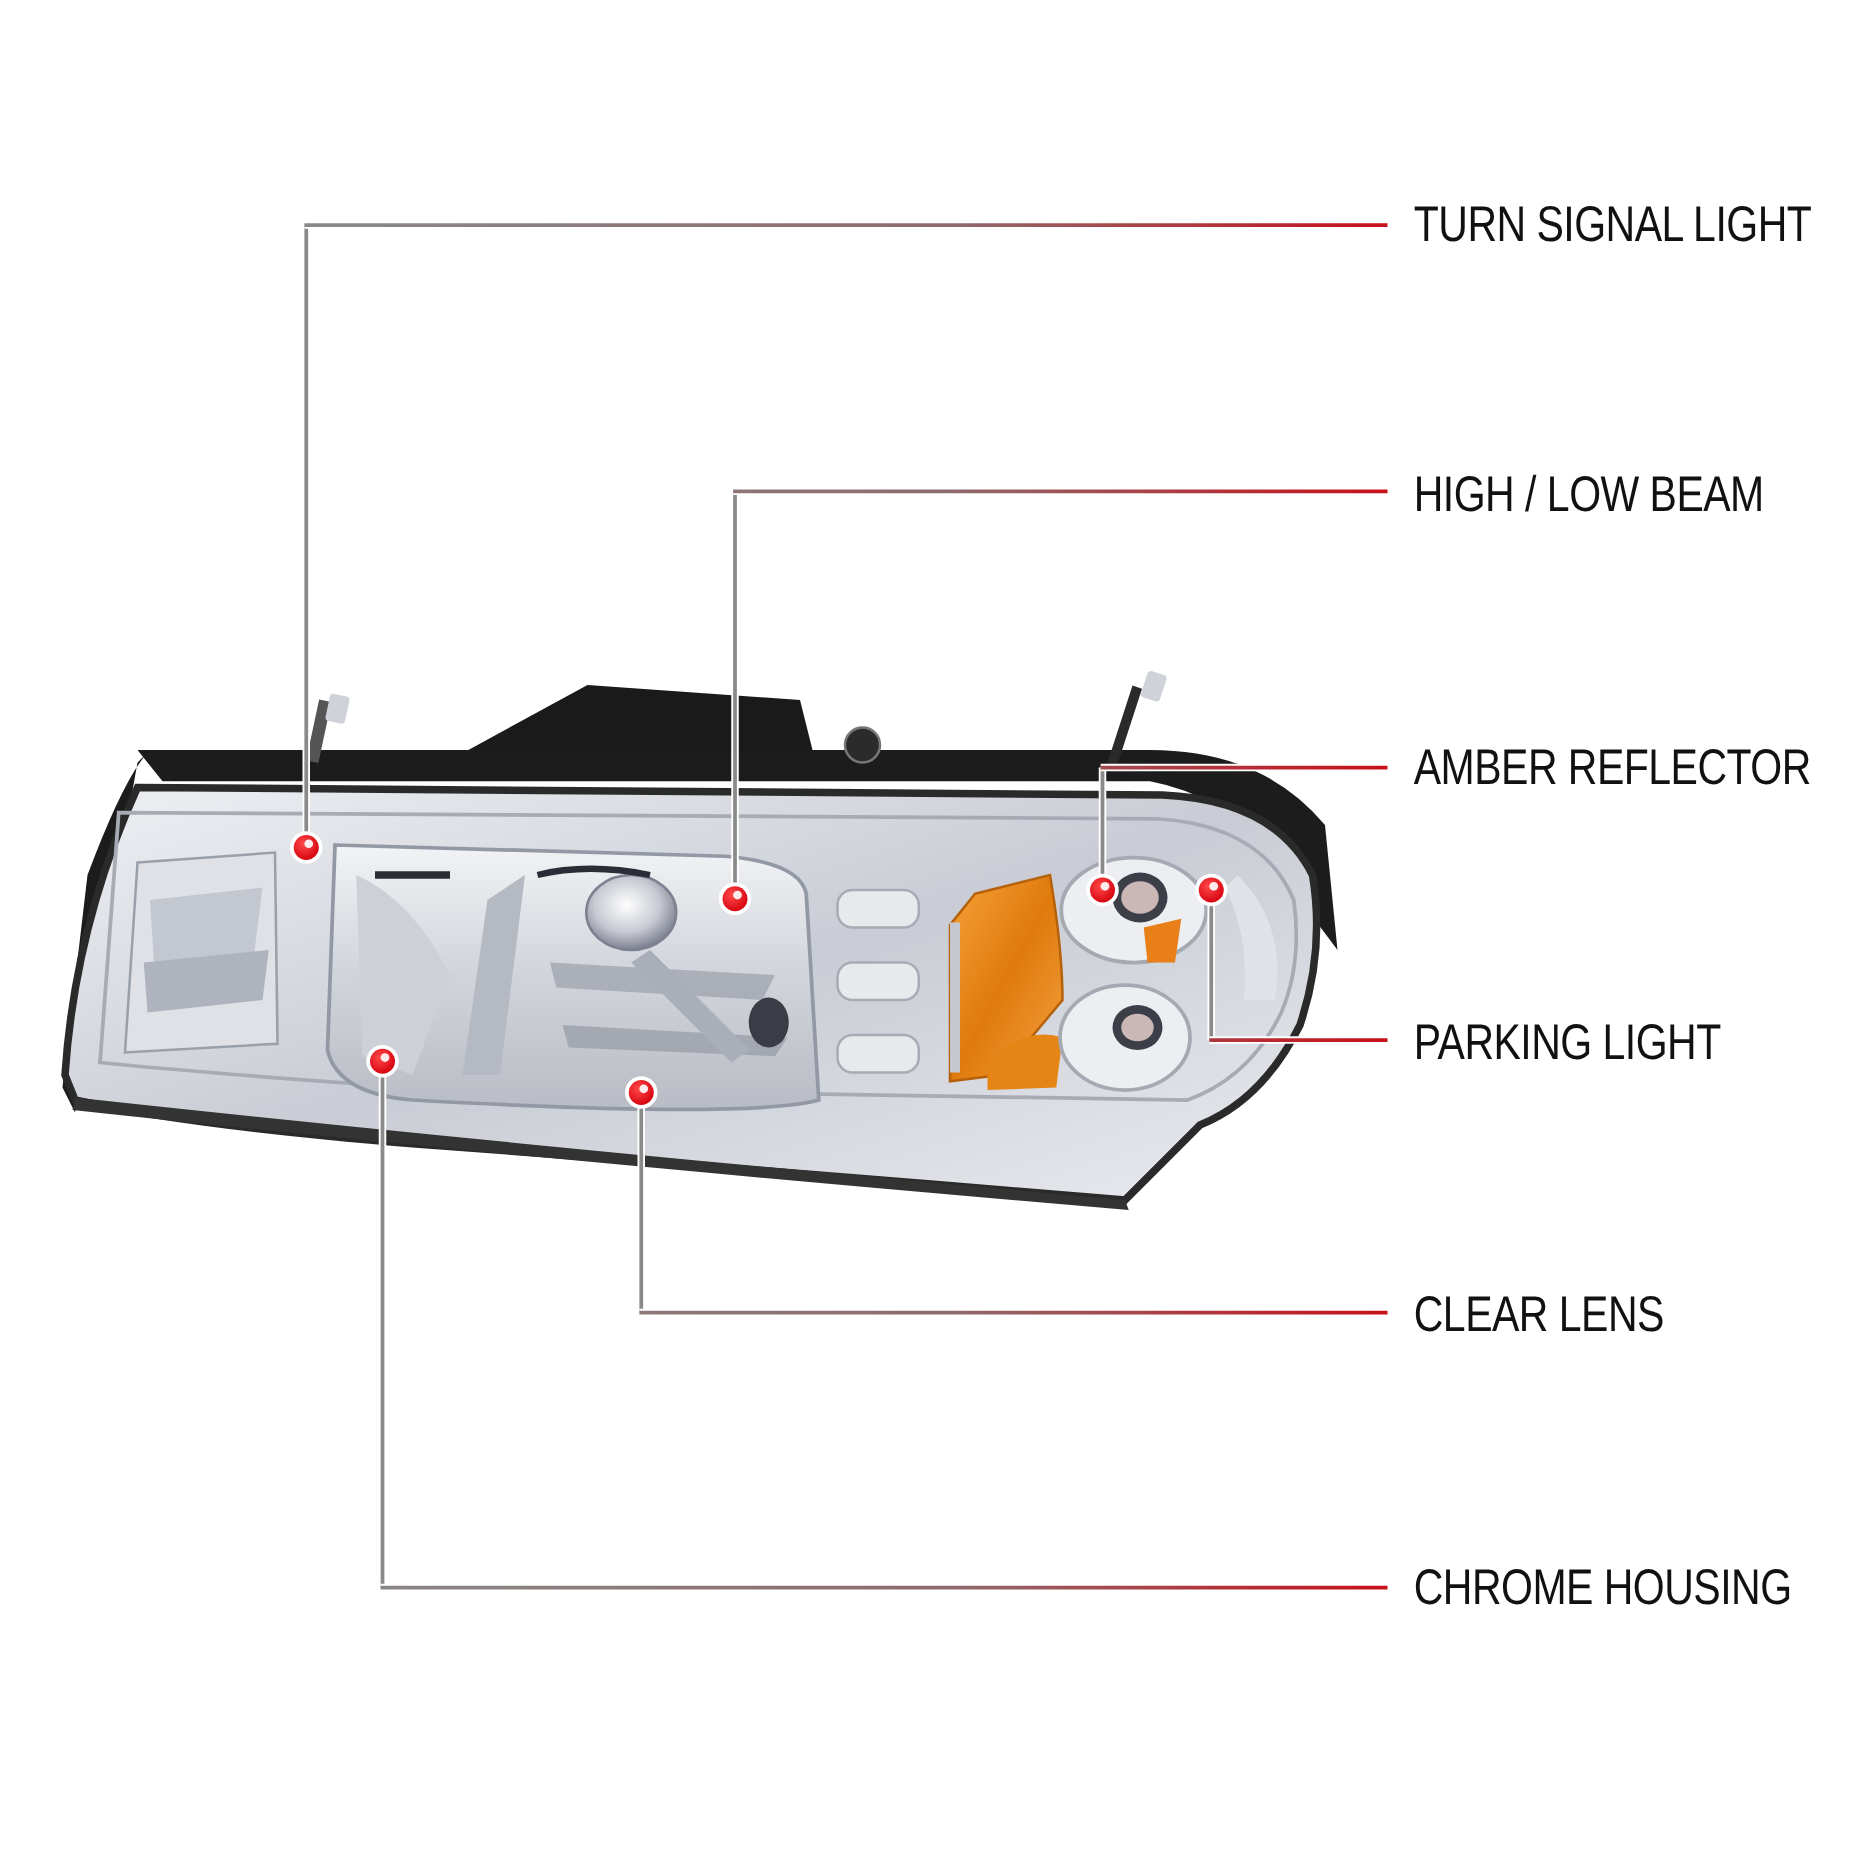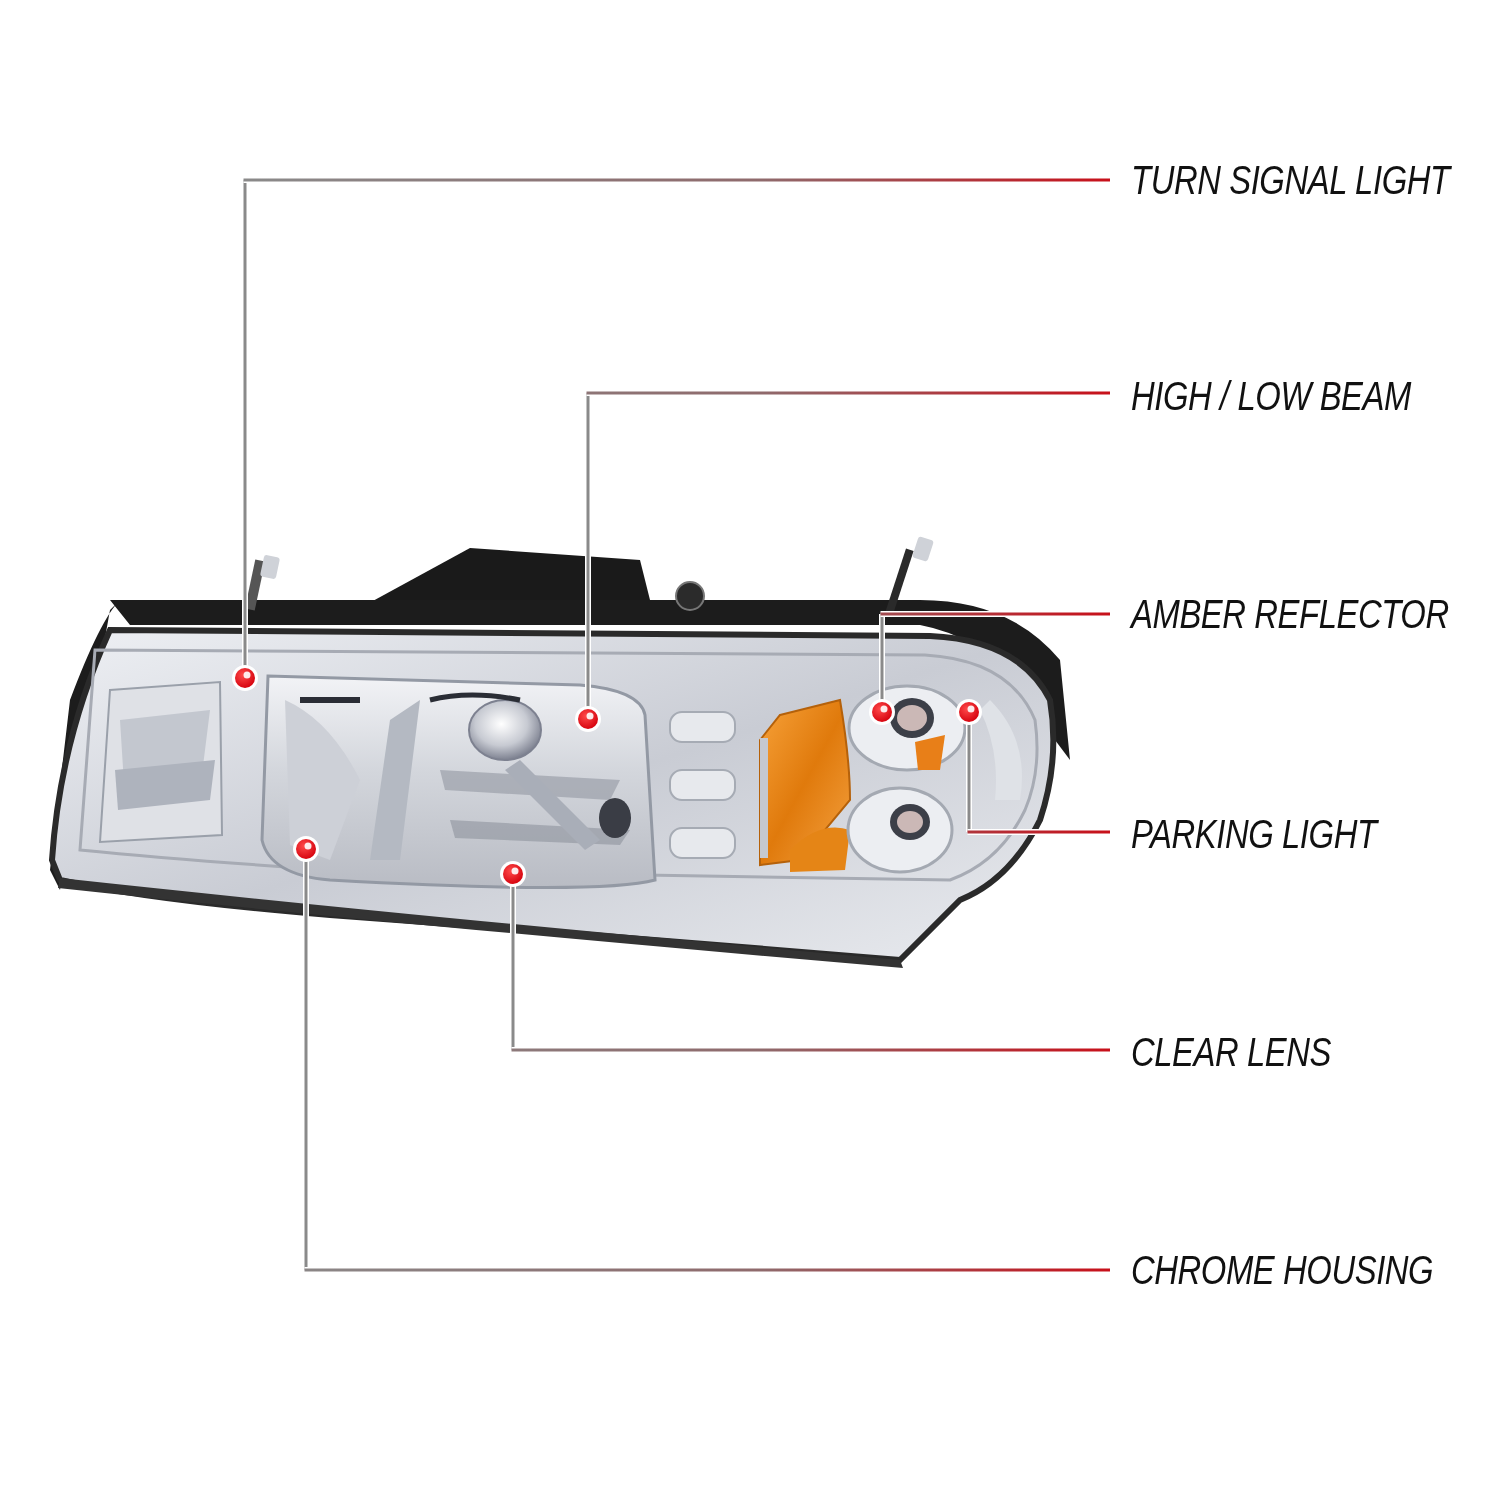--- a/index.html
+++ b/index.html
@@ -1,17 +1,17 @@
 <!DOCTYPE html>
 <html><head>
 <meta charset="utf-8">
 <style>
   html, body { margin: 0; padding: 0; background: #ffffff; }
   body { width: 1500px; height: 1500px; position: relative; overflow: hidden; font-family: "Liberation Sans", sans-serif; }
-  #stage { position: absolute; left: 0; top: 0; width: 1500px; height: 1500px; font-style: italic; }
+  #stage { position: absolute; left: 0; top: 0; width: 1500px; height: 1500px; }
   .label {
     position: absolute;
     font-family: "Liberation Sans", sans-serif;
     font-size: 40px;
     font-weight: 400;
     color: #111111;
     letter-spacing: -0.5px;
     transform: scaleX(0.82);
     transform-origin: left center;
     white-space: nowrap;

